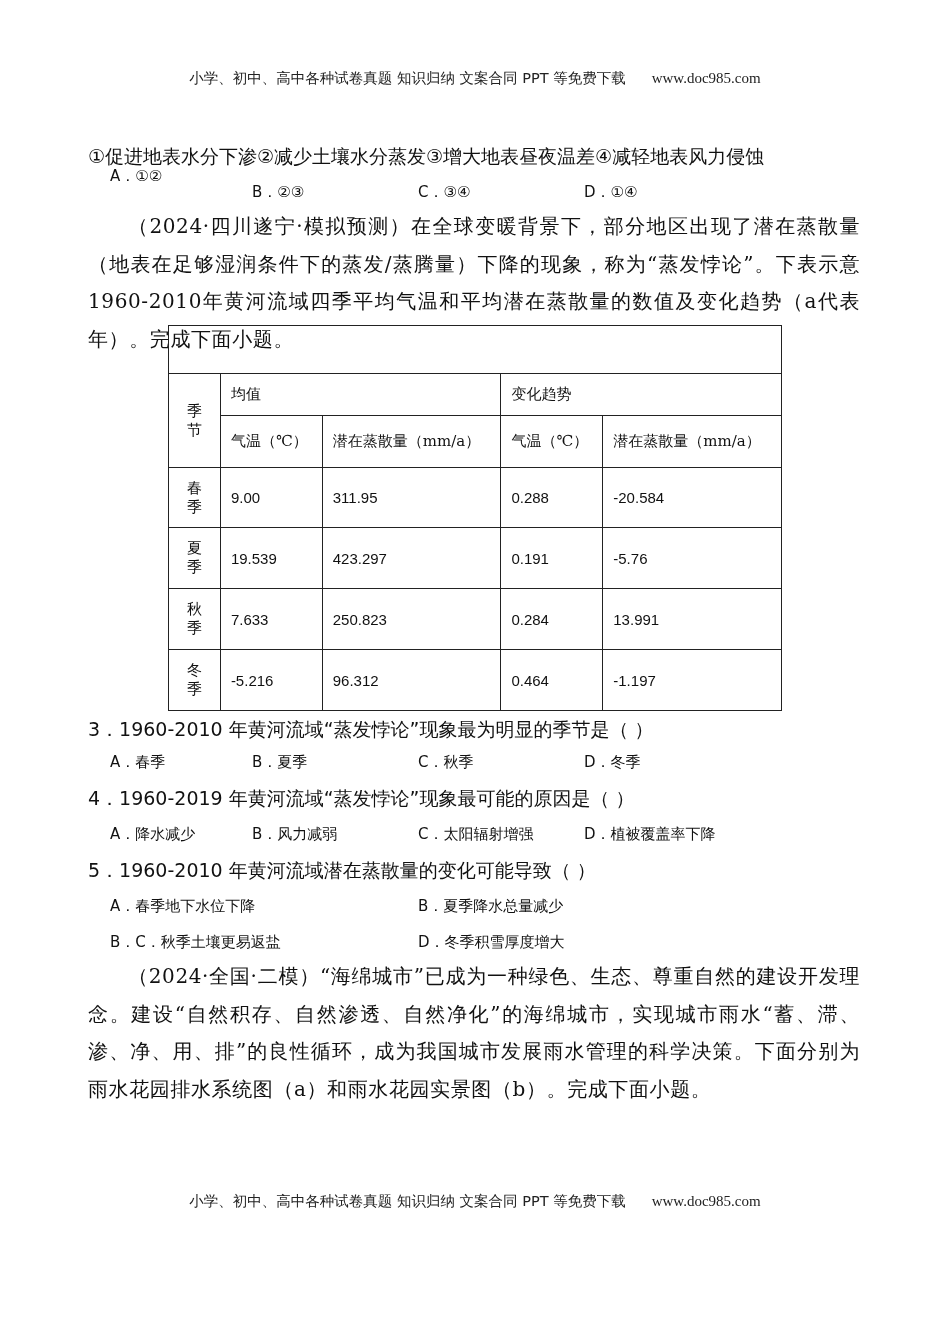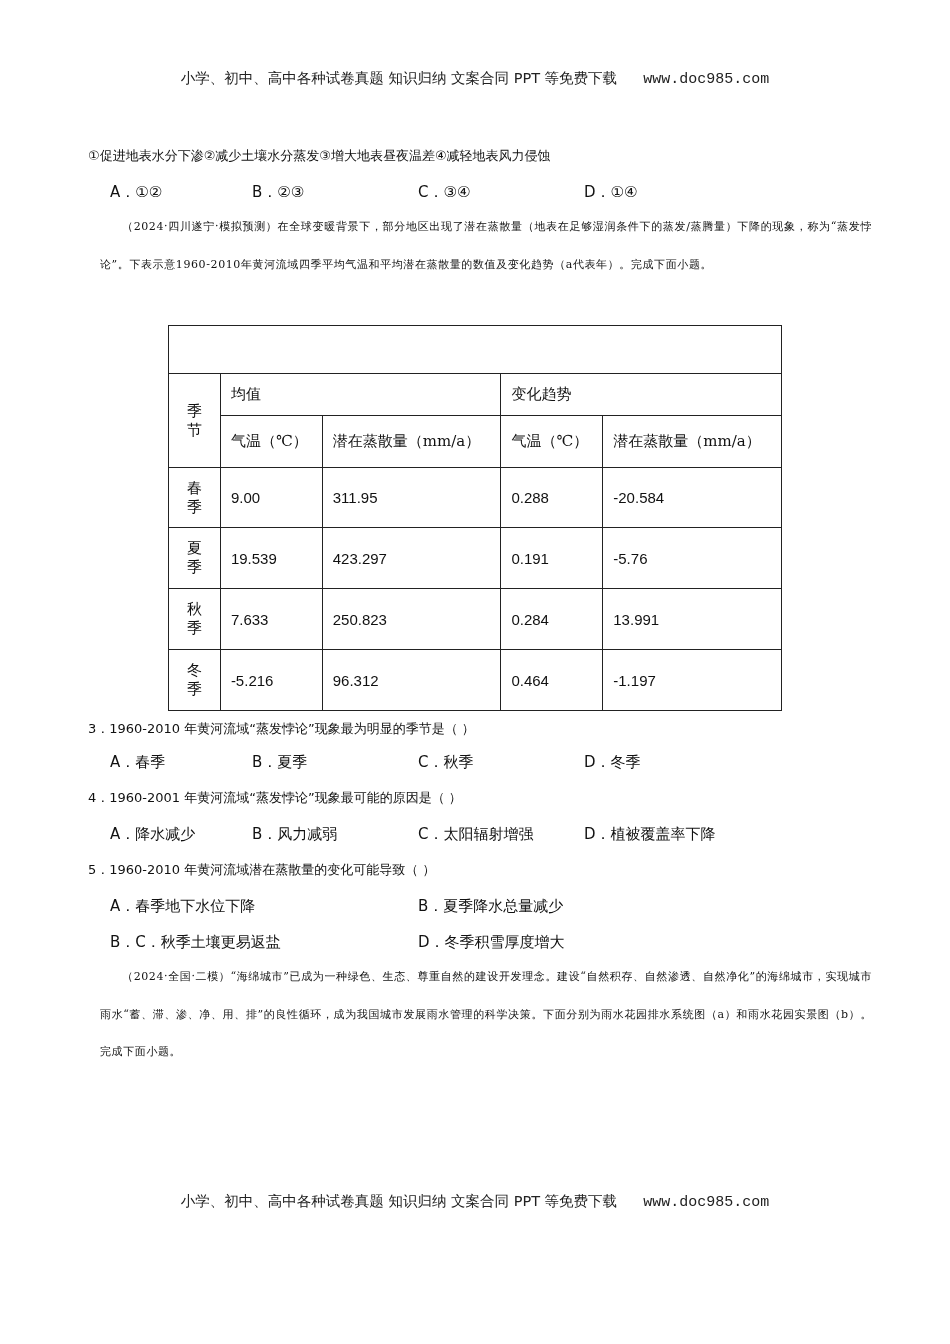--- a/index.html
+++ b/index.html
@@ -8,28 +8,28 @@
     font-family: "DejaVu Serif", "Liberation Serif", serif;
     color: #111;
   }
   .header, .footer {
     position: absolute; left: 0; width: 950px; text-align: center;
     font-size: 14.5px; color: #222;
     font-family: "DejaVu Sans", sans-serif;
   }
   .header { top: 69px; }
   .footer { top: 1192px; }
-  .header .url, .footer .url { margin-left: 26px; font-family: Liberation Mono, monospace; font-size: 15px; }
+  .header .url, .footer .url { margin-left: 26px; font-family: Liberation Serif, serif; font-size: 15px; }
   .line {
-    position: absolute; font-size: 13px; white-space: nowrap; line-height: 20px;
+    position: absolute; font-size: 19px; white-space: nowrap; line-height: 20px;
     font-family: "DejaVu Sans", sans-serif;
   }
   .opt { position: absolute; font-size: 15px; white-space: nowrap; line-height: 20px; font-family: "DejaVu Sans", sans-serif; }
   .para {
-    position: absolute; left: 100px; width: 772px; font-size: 11px; line-height: 37.5px;
+    position: absolute; left: 88px; width: 772px; font-size: 20px; line-height: 37.5px;
     text-indent: 2em; text-align: justify;
     font-family: "DejaVu Serif", serif;
     letter-spacing: 0.6px;
   }
   table.data {
     position: absolute; left: 168px; top: 325px;
     border-collapse: collapse; width: 614px;
     font-family: "DejaVu Serif", serif; font-size: 15px;
   }
   table.data td {
@@ -40,21 +40,21 @@
   .season-char { display: block; }
 </style>
 </head>
 <body>
 
 <div class="header">
   <span>小学、初中、高中各种试卷真题  知识归纳  文案合同  PPT 等免费下载</span><span class="url">www.doc985.com</span>
 </div>
 
 <div class="line" style="left:88px; top:146px;">①促进地表水分下渗②减少土壤水分蒸发③增大地表昼夜温差④减轻地表风力侵蚀</div>
-<div class="opt" style="left:110px; top:182px;"><span>A．</span><span>①②</span></div>
+<div class="opt" style="left:110px; top:166px;"><span>A．</span><span>①②</span></div>
 <div class="opt" style="left:252px; top:182px;"><span>B．</span><span>②③</span></div>
 <div class="opt" style="left:418px; top:182px;"><span>C．</span><span>③④</span></div>
 <div class="opt" style="left:584px; top:182px;"><span>D．</span><span>①④</span></div>
 
 <div class="para" style="top:208px;">（2024·四川遂宁·模拟预测）在全球变暖背景下，部分地区出现了潜在蒸散量（地表在足够湿润条件下的蒸发/蒸腾量）下降的现象，称为“蒸发悖论”。下表示意1960-2010年黄河流域四季平均气温和平均潜在蒸散量的数值及变化趋势（a代表年）。完成下面小题。</div>
 
 <table class="data">
   <colgroup>
     <col style="width:52px">
       <col style="width:102px">
@@ -122,21 +122,21 @@
   </tr>
 </tbody>
   </table>
 
 <div class="line" style="left:88px; top:719px;">3．1960-2010 年黄河流域“蒸发悖论”现象最为明显的季节是（    ）</div>
 <div class="opt" style="left:110px; top:752px;"><span>A．</span><span>春季</span></div>
 <div class="opt" style="left:252px; top:752px;"><span>B．</span><span>夏季</span></div>
 <div class="opt" style="left:418px; top:752px;"><span>C．</span><span>秋季</span></div>
 <div class="opt" style="left:584px; top:752px;"><span>D．</span><span>冬季</span></div>
 
-<div class="line" style="left:88px; top:788px;">4．1960-2001 年黄河流域“蒸发悖论”现象最可能的原因是（    ）</div>
+<div class="line" style="left:88px; top:788px;">4．1960-2019 年黄河流域“蒸发悖论”现象最可能的原因是（    ）</div>
 <div class="opt" style="left:110px; top:824px;"><span>A．</span><span>降水减少</span></div>
 <div class="opt" style="left:252px; top:824px;"><span>B．</span><span>风力减弱</span></div>
 <div class="opt" style="left:418px; top:824px;"><span>C．</span><span>太阳辐射增强</span></div>
 <div class="opt" style="left:584px; top:824px;"><span>D．</span><span>植被覆盖率下降</span></div>
 
 <div class="line" style="left:88px; top:860px;">5．1960-2010 年黄河流域潜在蒸散量的变化可能导致（    ）</div>
 <div class="opt" style="left:110px; top:896px;"><span>A．</span><span>春季地下水位下降</span></div>
 <div class="opt" style="left:418px; top:896px;text-align:center;"><span>B．</span><span>夏季降水总量减少</span></div>
 <div class="opt" style="left:110px; top:932px;"><span>B．C．</span><span>秋季土壤更易返盐</span></div>
 <div class="opt" style="left:418px; top:932px;"><span>D．</span><span>冬季积雪厚度增大</span></div>

